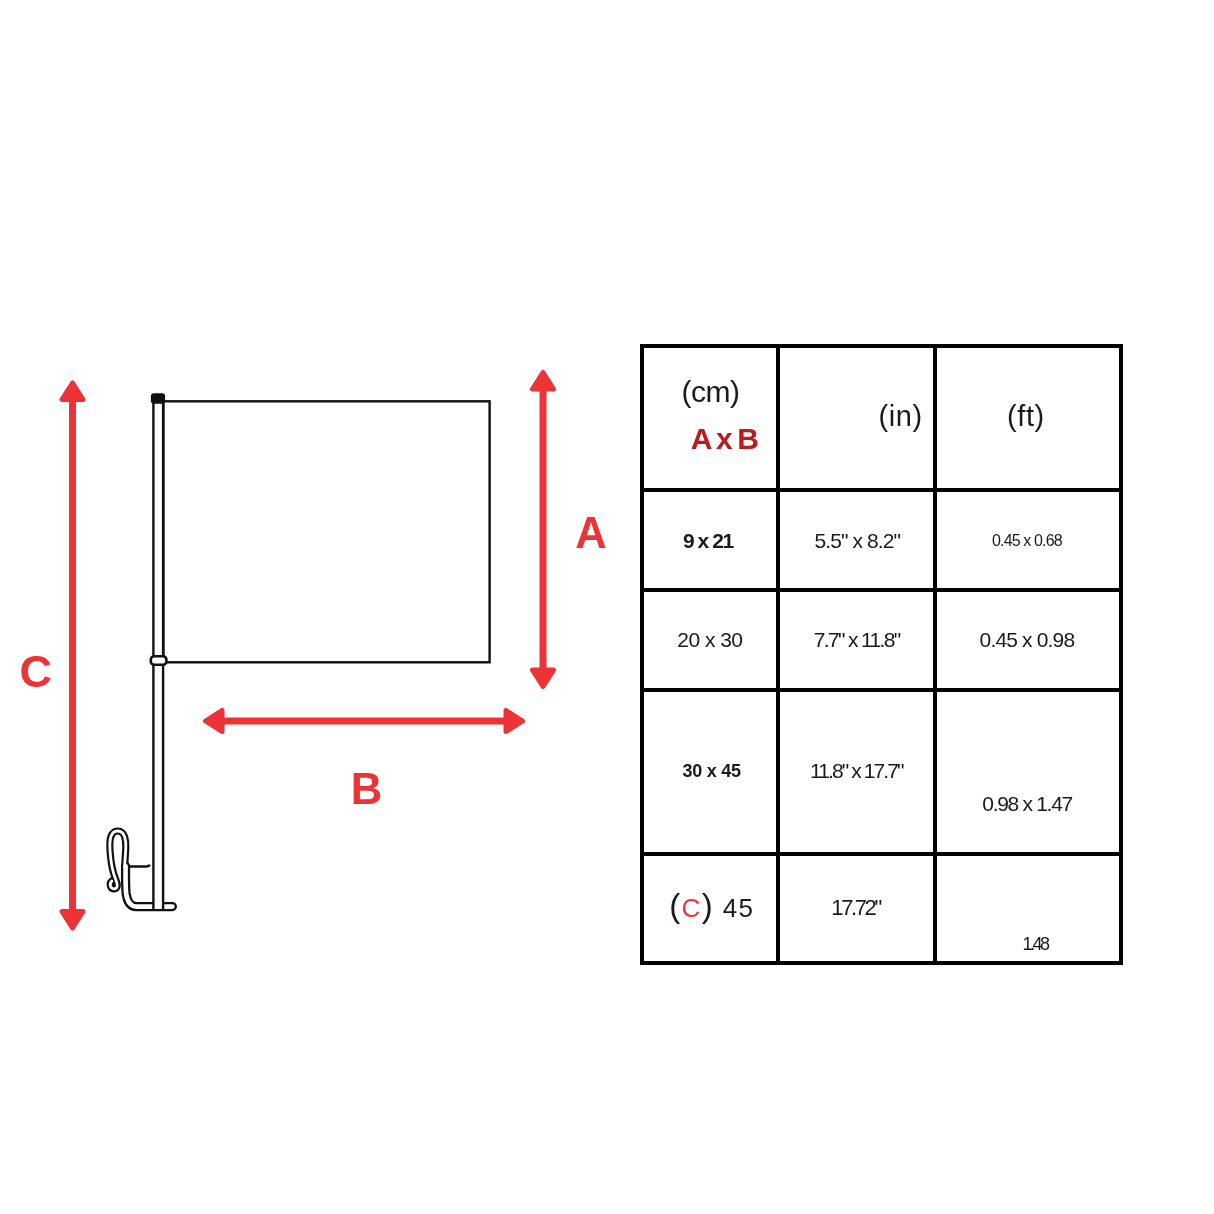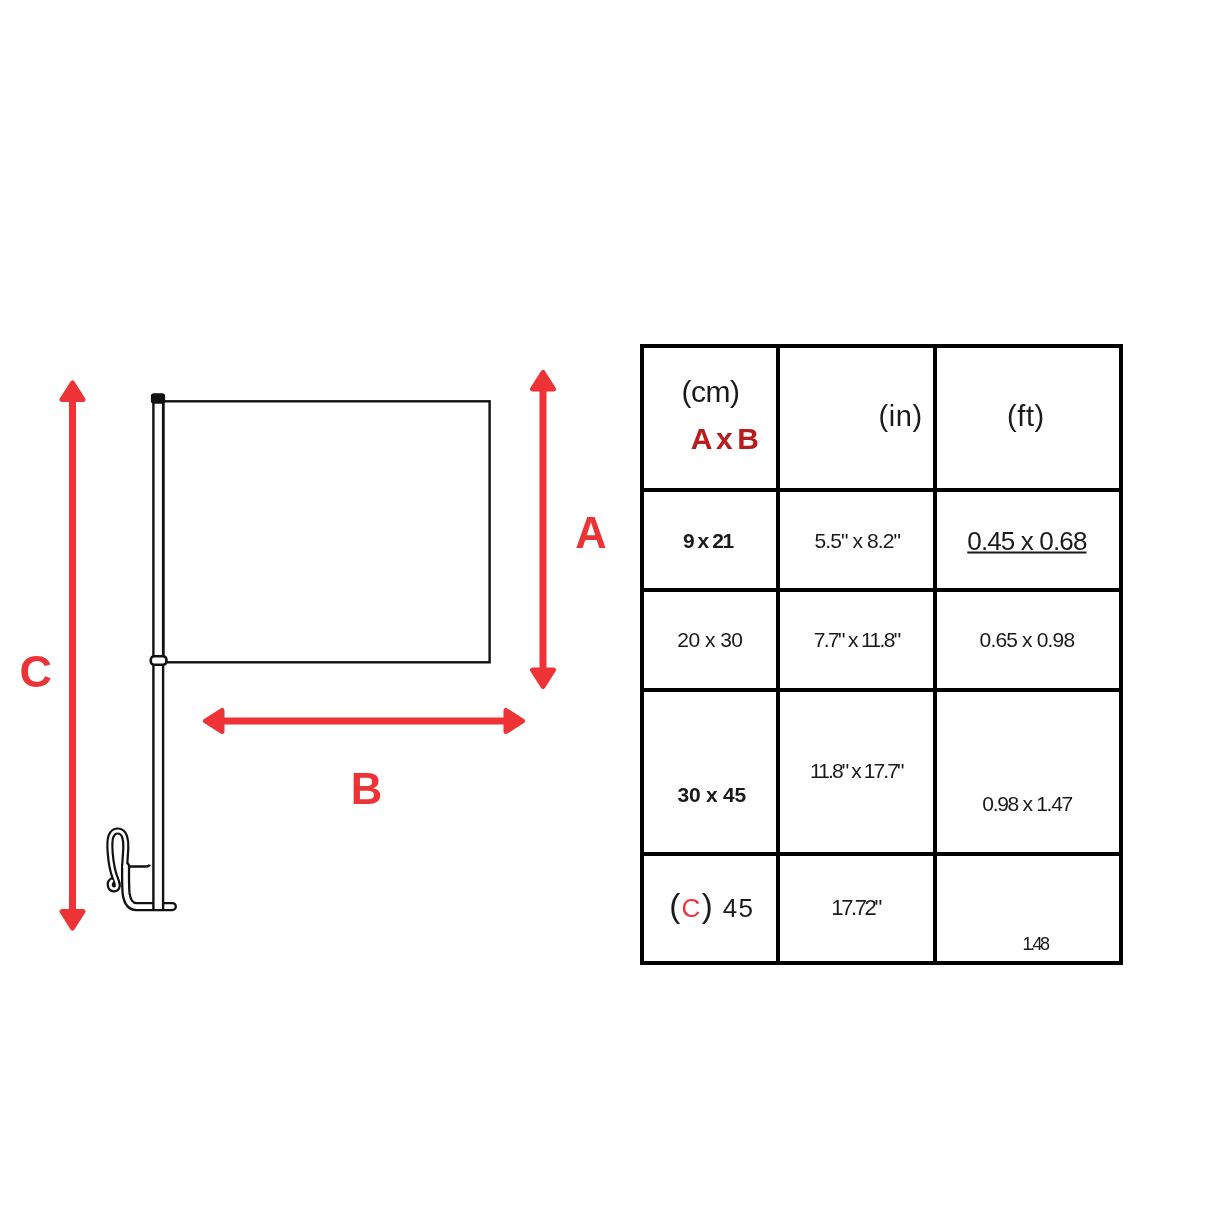--- a/index.html
+++ b/index.html
@@ -77,29 +77,29 @@
 <span class="ctr" style="left:709.9px;top:439px;font-size:30px;font-weight:bold;color:#b91c1c;letter-spacing:-1.9px;margin-left:14px;">A x B</span>
 
 <span class="ctr" style="left:856.7px;top:415.95px;font-size:29px;letter-spacing:0.6px;margin-left:44px;">(in)</span>
 
 <span class="ctr" style="left:1025.9px;top:415.65px;font-size:29px;letter-spacing:0.6px;">(ft)</span>
 
 <span class="ctr" style="left:707.9px;top:541.3px;font-size:21px;font-weight:bold;letter-spacing:-1.4px;">9 x 21</span>
 
 <span class="ctr" style="left:857.3px;top:541.3px;font-size:21px;letter-spacing:-0.89px;">5.5" x 8.2"</span>
 
-<span class="ctr" style="left:1026.9px;top:541.3px;font-size:26px;letter-spacing:-0.86px;text-decoration:underline;">0.45 x 0.68</span>
+<span class="ctr" style="left:1026.9px;top:541.3px;font-size:16px;letter-spacing:-0.86px;">0.45 x 0.68</span>
 
 <span class="ctr" style="left:709.95px;top:640.4px;font-size:21px;font-weight:normal;letter-spacing:-0.53px;">20 x 30</span>
 
 <span class="ctr" style="left:856.7px;top:640.4px;font-size:21px;letter-spacing:-1.63px;">7.7" x 11.8"</span>
 
-<span class="ctr" style="left:1026.9px;top:640.4px;font-size:21px;letter-spacing:-0.84px;">0.65 x 0.98</span>
+<span class="ctr" style="left:1026.9px;top:640.4px;font-size:21px;letter-spacing:-0.84px;">0.45 x 0.98</span>
 
-<span class="ctr" style="left:711.7px;top:770.6px;font-size:21px;font-weight:bold;letter-spacing:-0.24px;margin-top:24px;">30 x 45</span>
+<span class="ctr" style="left:711.7px;top:770.6px;font-size:18px;font-weight:bold;letter-spacing:-0.24px;">30 x 45</span>
 
 <span class="ctr" style="left:856.3px;top:770.6px;font-size:21px;letter-spacing:-1.9px;">11.8" x 17.7"</span>
 
 <span class="ctr" style="left:1027.1px;top:804px;font-size:21px;letter-spacing:-1.3px;">0.98 x 1.47</span>
 
 <span class="ctr" style="left:711.8px;top:905.8px;font-size:26px;font-weight:normal;letter-spacing:1.4px;"><span style="font-size:33px;">(</span><span style="color:#ee3336;">C</span><span style="font-size:33px;">)</span> 45</span>
 
 <span class="ctr" style="left:855.6px;top:908.1px;font-size:22px;letter-spacing:-2.4px;">17.72"</span>
 
 <span class="ctr" style="left:1035px;top:907.9px;font-size:18px;letter-spacing:-2.5px;margin-top:36px;">1.48</span>

